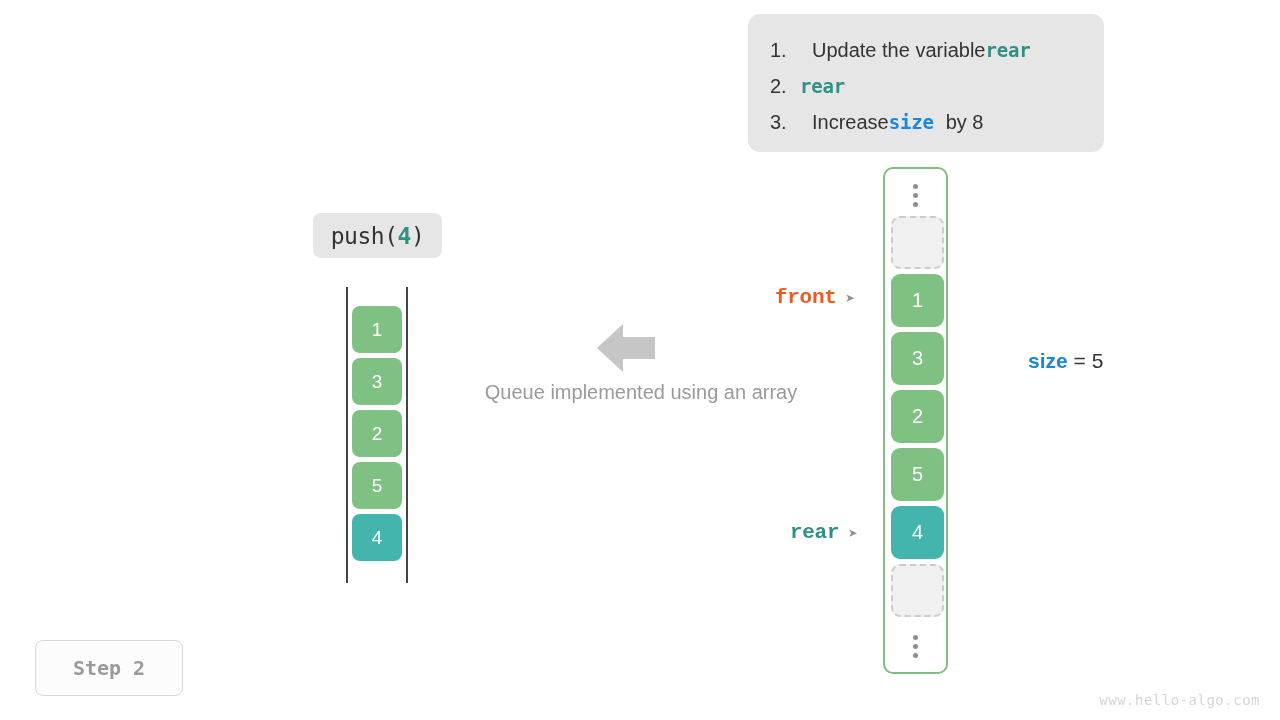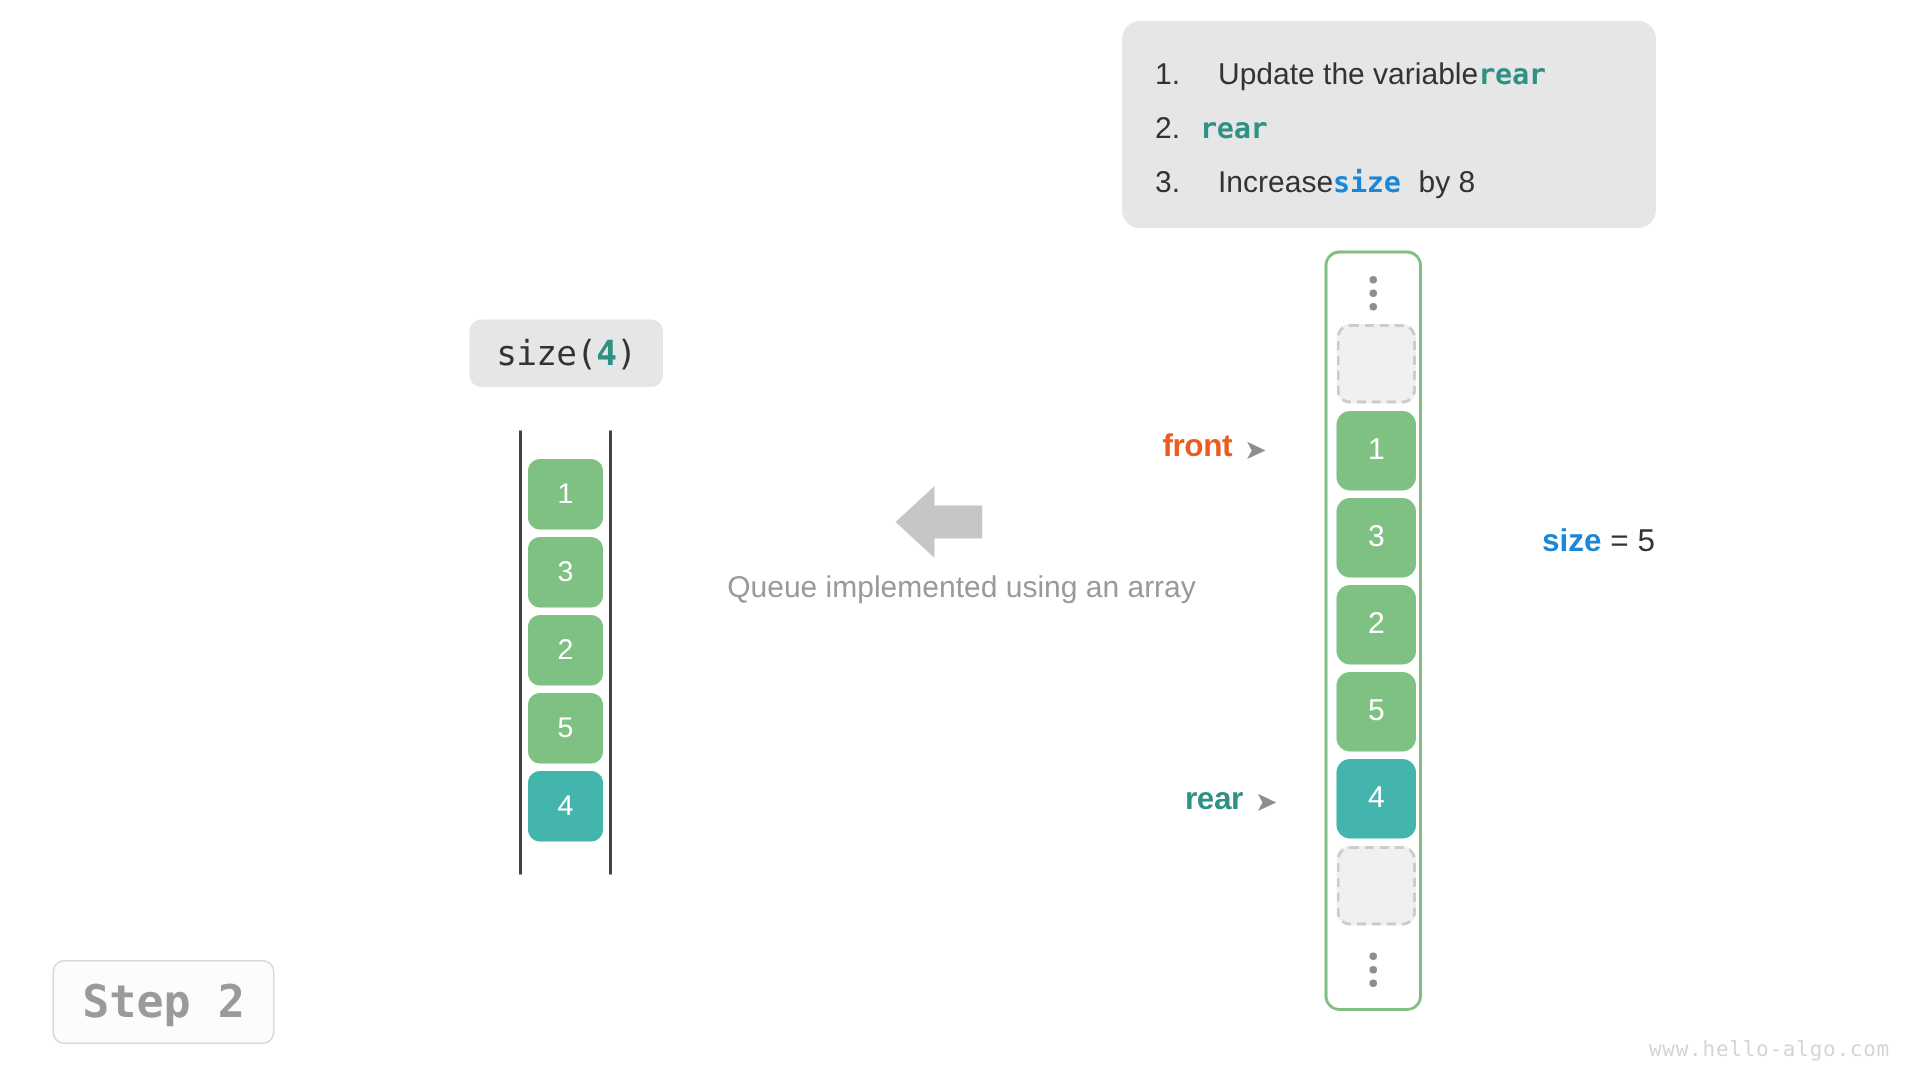--- a/index.html
+++ b/index.html
@@ -184,21 +184,21 @@
   .slot.empty {
     background: #f0f0f0;
     border: 2px dashed #cccccc;
   }
 
   
   .ptr {
     position: absolute;
     display: flex;
     align-items: flex-end;
-    font-family: Liberation Sans, sans-serif;
+    font-family: Liberation Mono, monospace;
     font-weight: bold;
     font-size: 21px;
     letter-spacing: -0.3px;
     white-space: nowrap;
   }
   .ptr .ptr-arrow {
     margin-left: 9px;
     display: inline-block;
   }
   #ptr-front { left: 775px; top: 286px; color: #ec5c20; }
@@ -235,21 +235,21 @@
     width: 146px;
     height: 54px;
     border: 1px solid #d8d8d8;
     border-radius: 8px;
     background: #fcfcfc;
     display: flex;
     align-items: center;
     justify-content: center;
     font-family: "DejaVu Sans Mono", "Liberation Mono", monospace;
     font-weight: bold;
-    font-size: 30px;
+    font-size: 20px;
     color: #9a9a9a;
     letter-spacing: 0px;
   }
 
   
   #watermark {
     position: absolute;
     right: 20px;
     bottom: 12px;
     font-family: "DejaVu Sans Mono", "Liberation Mono", monospace;
@@ -278,21 +278,21 @@
     </div>
     <div class="instr-row">
       <span class="instr-num">3.</span>
       <span class="instr-text">Increase </span>
       <span class="mono-kw kw-size">size</span>
       <span class="instr-text"> by 8</span>
     </div>
   </div>
 
   <div id="push-label">
-    <span>size(</span>
+    <span>push(</span>
       <span class="arg">4</span>
       <span>)</span>
   </div>
 
   <div id="left-array">
     <div class="arr-rail left"></div>
     <div class="arr-rail right"></div>
     <div class="cells">
       <div class="cell green">1</div>
       <div class="cell green">3</div>

